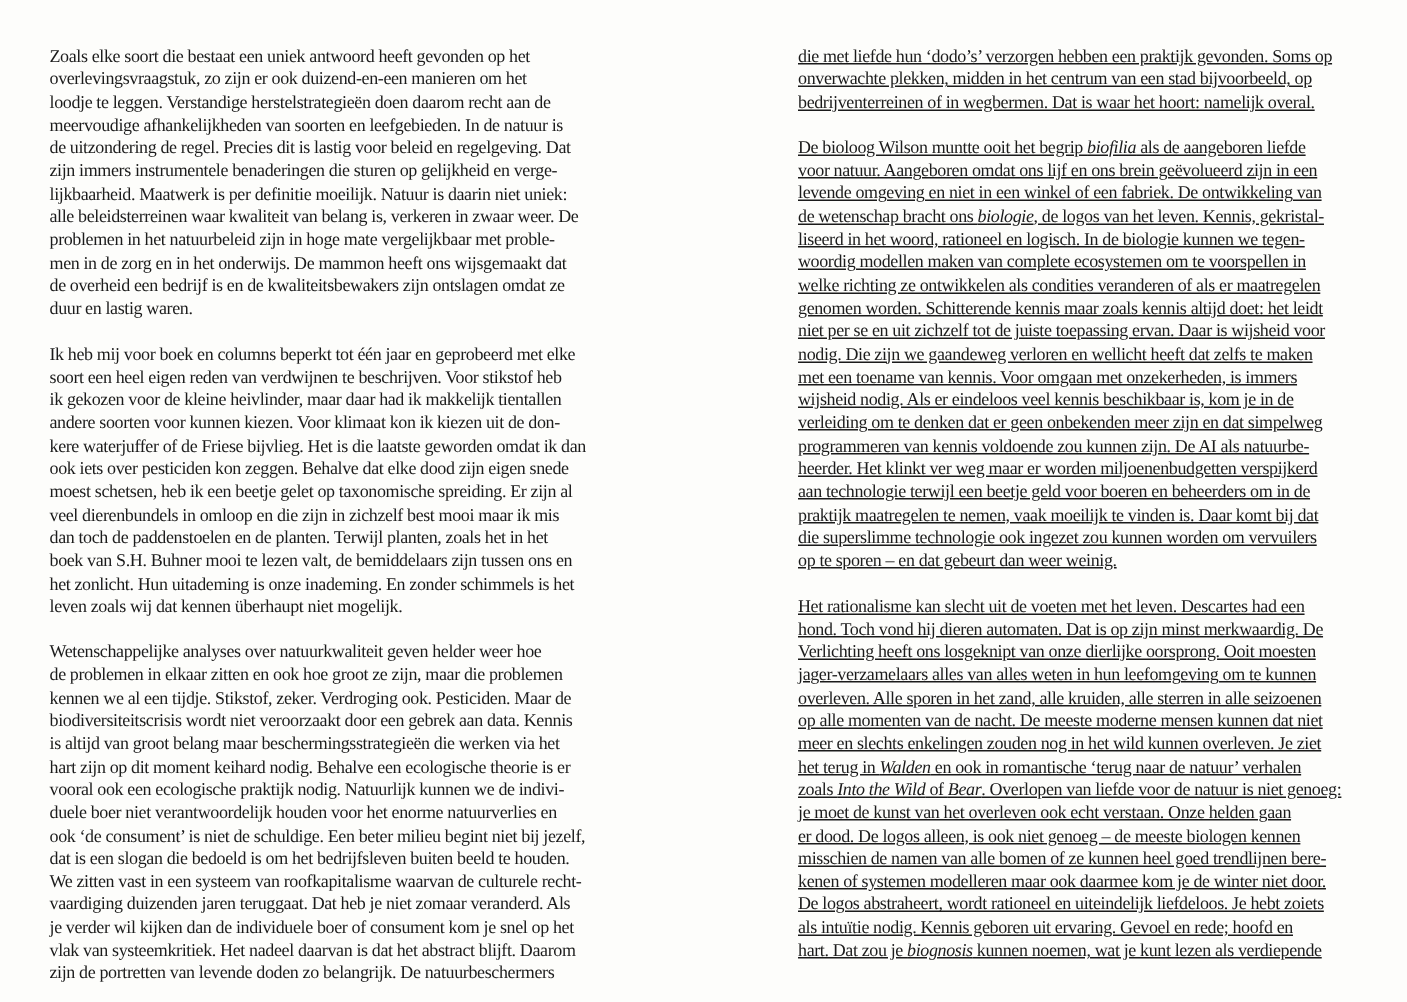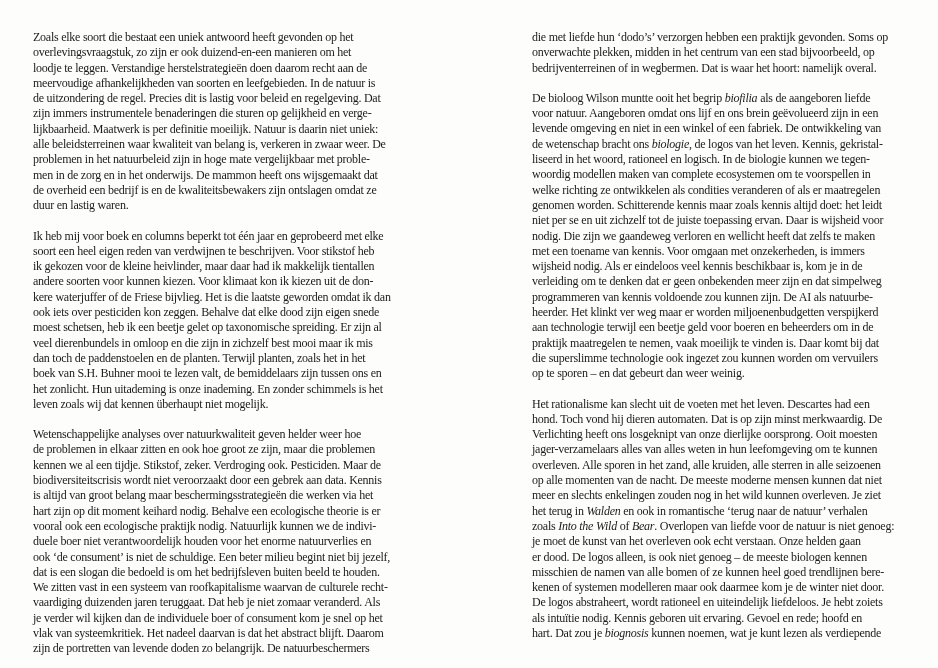--- a/index.html
+++ b/index.html
@@ -17,21 +17,21 @@
     background: #fdfdfb;
     color: #1b1b1b;
     font-family: "Liberation Serif", serif;
   }
   .column {
     position: absolute;
     top: 30px;
     width: 396px;
   }
   .column-left  { left: 33px; }
-  .column-right { left: 532px; }
+  .column-right { left: 532px; text-decoration: underline; }
   .para {
     margin: 0 0 15px 0;
     font-size: 12px;
     line-height: 15.3px;
     letter-spacing: -0.25px;
     white-space: nowrap;
     text-align: left;
   }
   .para em {
     font-style: italic;

